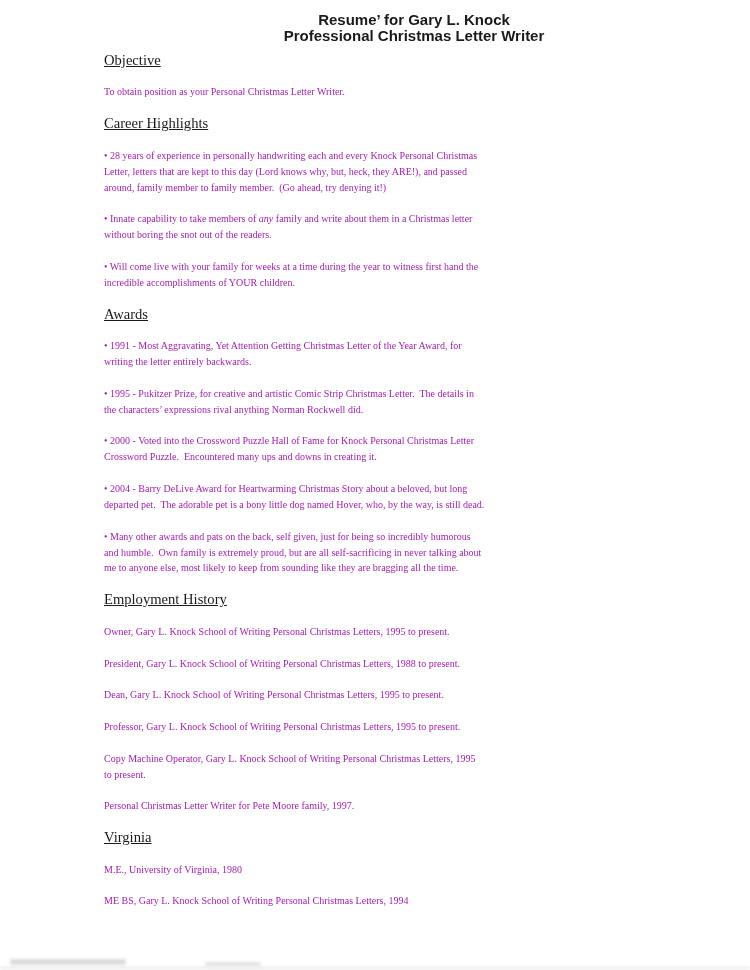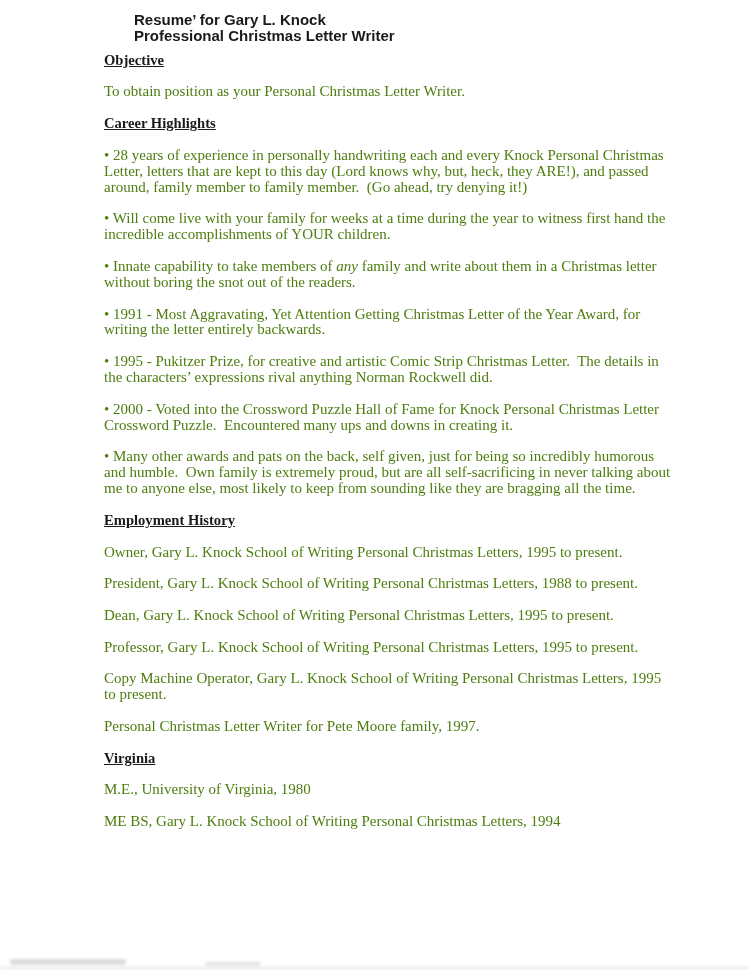--- a/index.html
+++ b/index.html
@@ -10,42 +10,43 @@
     box-sizing: border-box;
     background: #ffffff;
     padding: 12px 26px 0 104px;
     overflow: hidden;
     font-family: "Liberation Serif", serif;
     color: #1e1e1e;
   }
   .doc-title {
     width: 560px;
     margin: 0 auto 9.5px auto;
+    text-align: center;
     font-family: "Liberation Sans", sans-serif;
     font-weight: bold;
     font-size: 15px;
     line-height: 15.6px;
     color: #1a1a1a;
   }
   h2.section-heading {
     font-family: "Liberation Serif", serif;
     font-size: 14.6px;
-    font-weight: bold;
+    font-weight: normal;
     text-decoration: underline;
     margin: 15.8px 0 0 0;
     line-height: 15.9px;
     color: #1a1a1a;
   }
   h2.section-heading.first { margin-top: 0; }
   p.body-text {
-    font-size: 15px;
+    font-size: 10px;
     line-height: 15.9px;
     margin: 15.8px 0 0 0;
     white-space: pre-wrap;
-    color: #4d7c0f;
+    color: #a21caf;
   }
   p.body-text em { font-style: italic; }
   .scan-artifact {
     position: absolute;
     background: #b8b8b8;
     border-radius: 3px;
     pointer-events: none;
   }
   .artifact-1 { left: 10px; top: 959px; width: 116px; height: 6px; opacity: .5; filter: blur(1.6px); }
   .artifact-2 { left: 205px; top: 962px; width: 56px; height: 4px; opacity: .4; filter: blur(1.6px); }
@@ -61,31 +62,34 @@
     <div>Professional Christmas Letter Writer</div>
   </header>
 
   <h2 class="section-heading first">Objective</h2>
   <p class="body-text">To obtain position as your Personal Christmas Letter Writer.</p>
 
   <h2 class="section-heading">Career Highlights</h2>
   <p class="body-text">• 28 years of experience in personally handwriting each and every Knock Personal Christmas
 Letter, letters that are kept to this day (Lord knows why, but, heck, they ARE!), and passed
 around, family member to family member.  (Go ahead, try denying it!)</p>
+  <p class="body-text"><span>• Innate capability to take members of </span><em>any</em><span> family and write about them in a Christmas letter
+without boring the snot out of the readers.</span></p>
   <p class="body-text">• Will come live with your family for weeks at a time during the year to witness first hand the
 incredible accomplishments of YOUR children.</p>
-  <p class="body-text"><span>• Innate capability to take members of </span><em>any</em><span> family and write about them in a Christmas letter
-without boring the snot out of the readers.</span></p>
 
+  <h2 class="section-heading">Awards</h2>
   <p class="body-text">• 1991 - Most Aggravating, Yet Attention Getting Christmas Letter of the Year Award, for
 writing the letter entirely backwards.</p>
   <p class="body-text">• 1995 - Pukitzer Prize, for creative and artistic Comic Strip Christmas Letter.  The details in
 the characters’ expressions rival anything Norman Rockwell did.</p>
   <p class="body-text">• 2000 - Voted into the Crossword Puzzle Hall of Fame for Knock Personal Christmas Letter
 Crossword Puzzle.  Encountered many ups and downs in creating it.</p>
+  <p class="body-text">• 2004 - Barry DeLive Award for Heartwarming Christmas Story about a beloved, but long
+departed pet.  The adorable pet is a bony little dog named Hover, who, by the way, is still dead.</p>
   <p class="body-text">• Many other awards and pats on the back, self given, just for being so incredibly humorous
 and humble.  Own family is extremely proud, but are all self-sacrificing in never talking about
 me to anyone else, most likely to keep from sounding like they are bragging all the time.</p>
 
   <h2 class="section-heading">Employment History</h2>
   <p class="body-text">Owner, Gary L. Knock School of Writing Personal Christmas Letters, 1995 to present.</p>
   <p class="body-text">President, Gary L. Knock School of Writing Personal Christmas Letters, 1988 to present.</p>
   <p class="body-text">Dean, Gary L. Knock School of Writing Personal Christmas Letters, 1995 to present.</p>
   <p class="body-text">Professor, Gary L. Knock School of Writing Personal Christmas Letters, 1995 to present.</p>
   <p class="body-text">Copy Machine Operator, Gary L. Knock School of Writing Personal Christmas Letters, 1995

